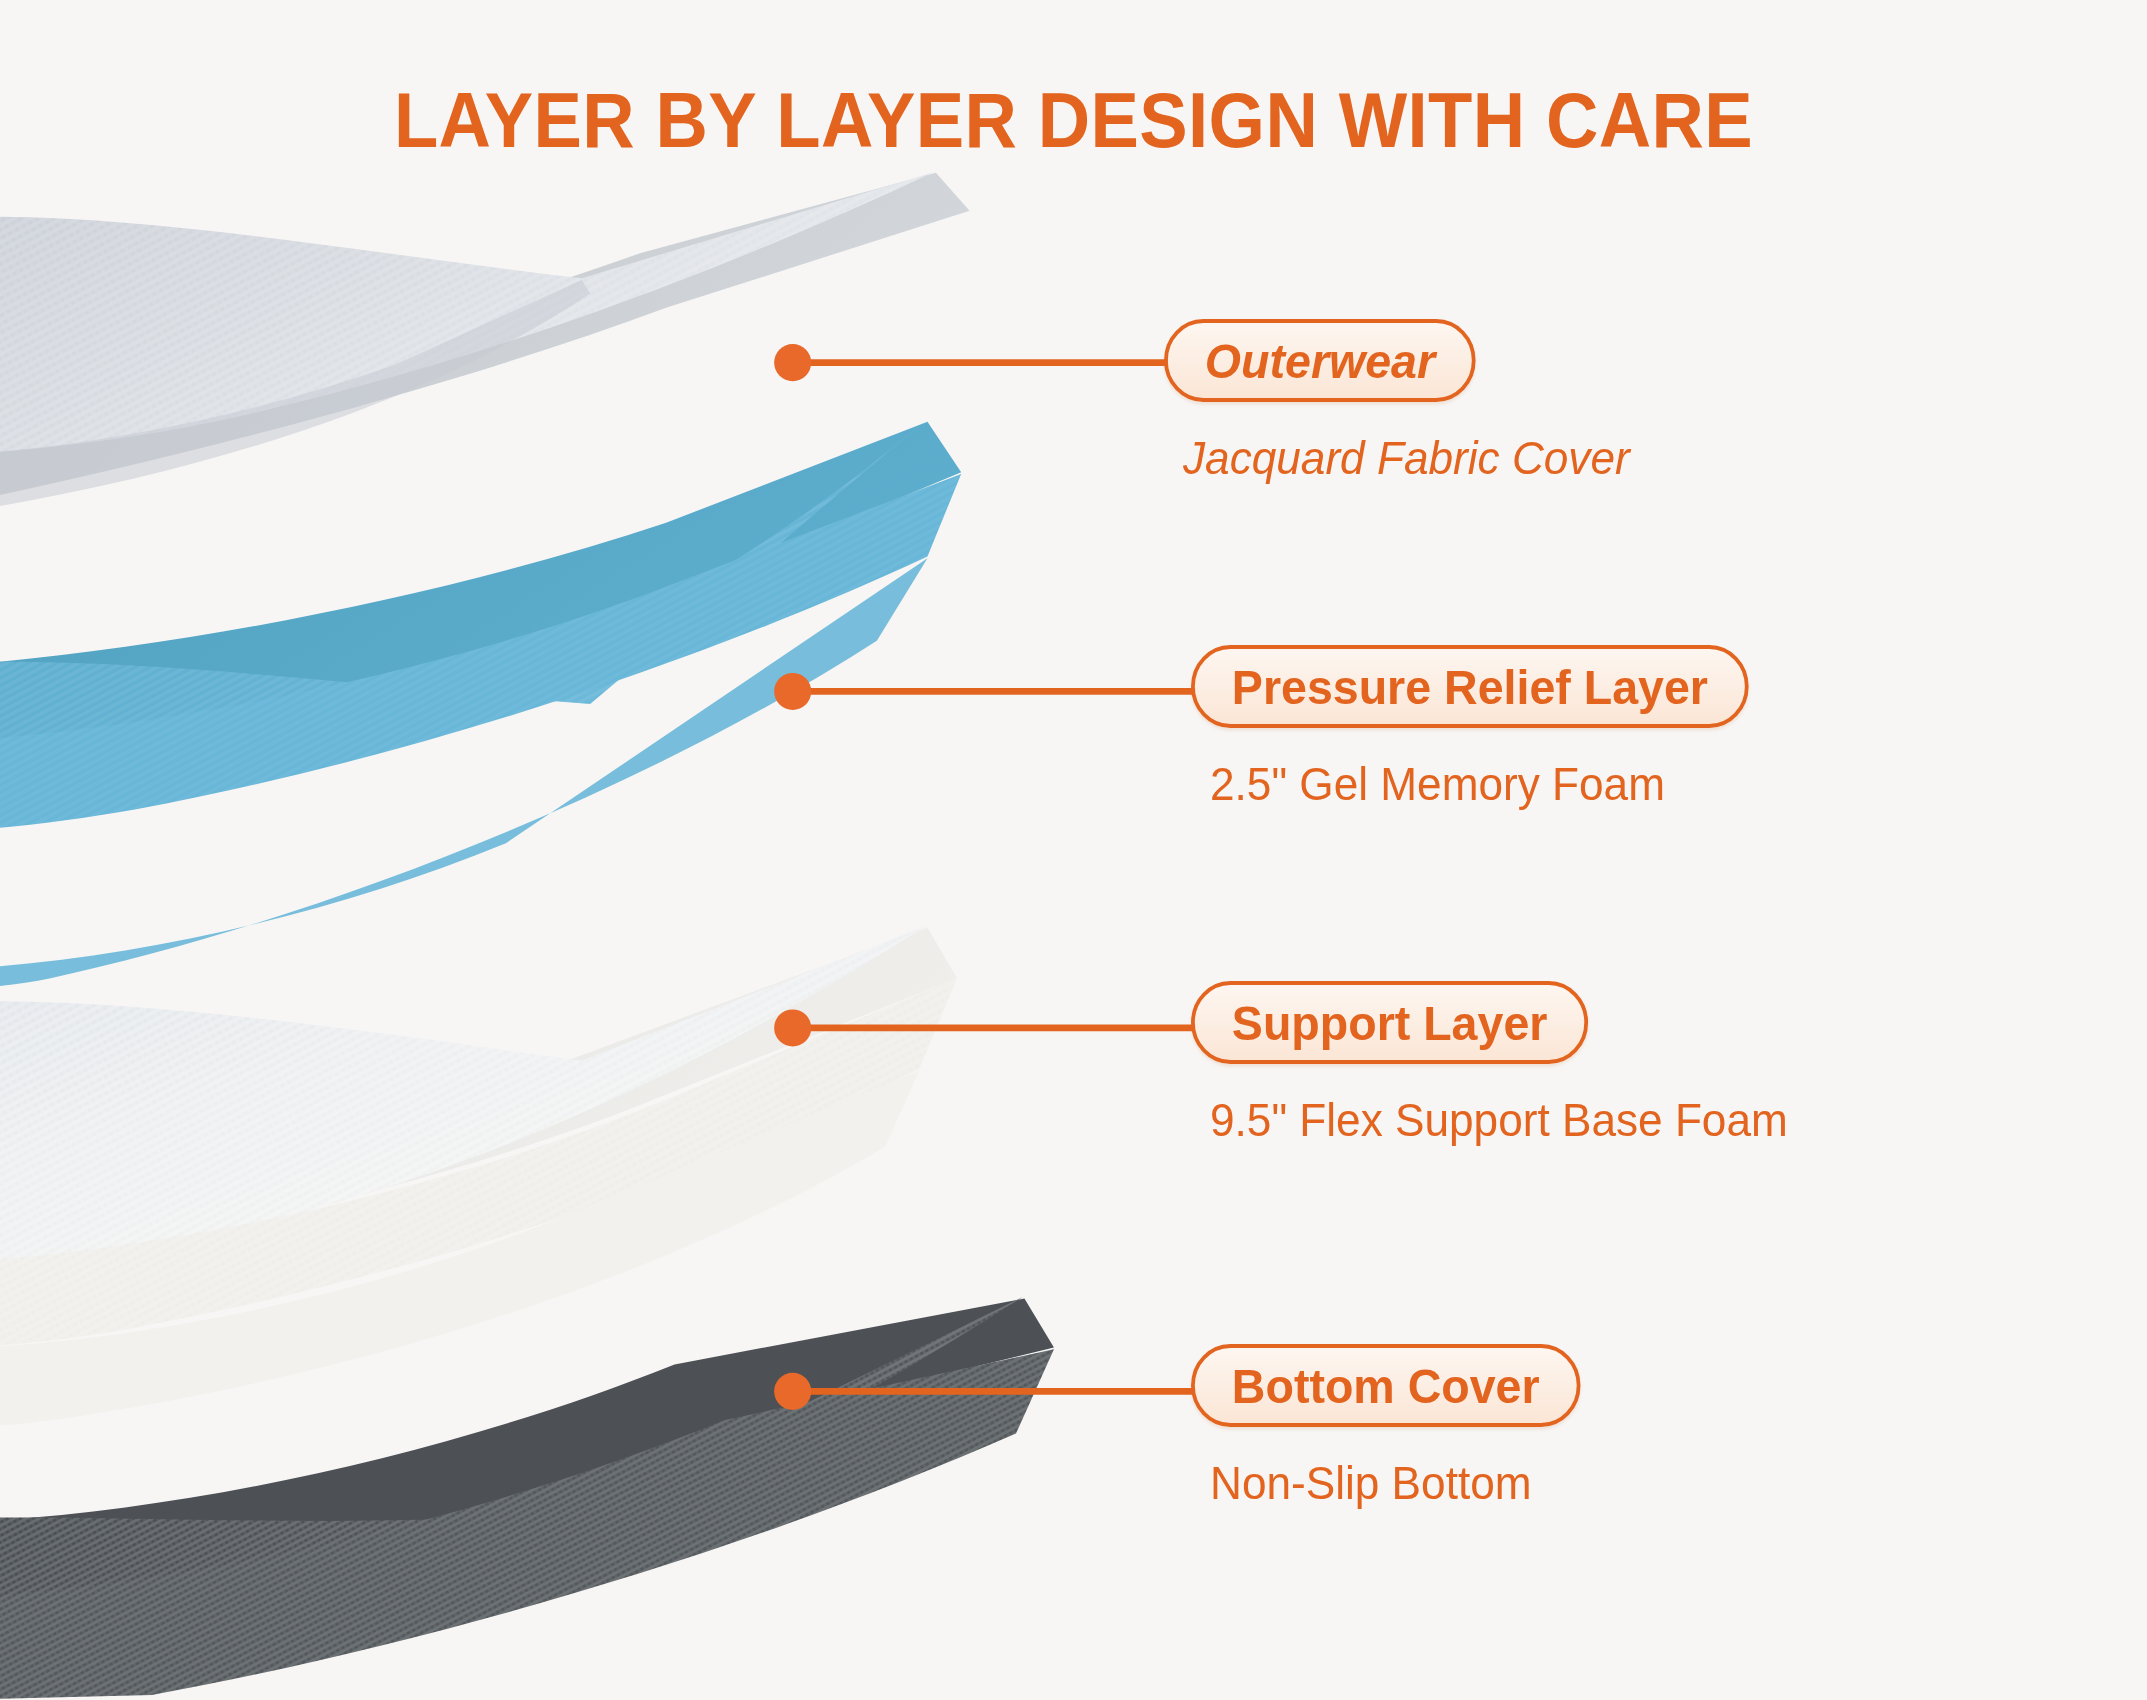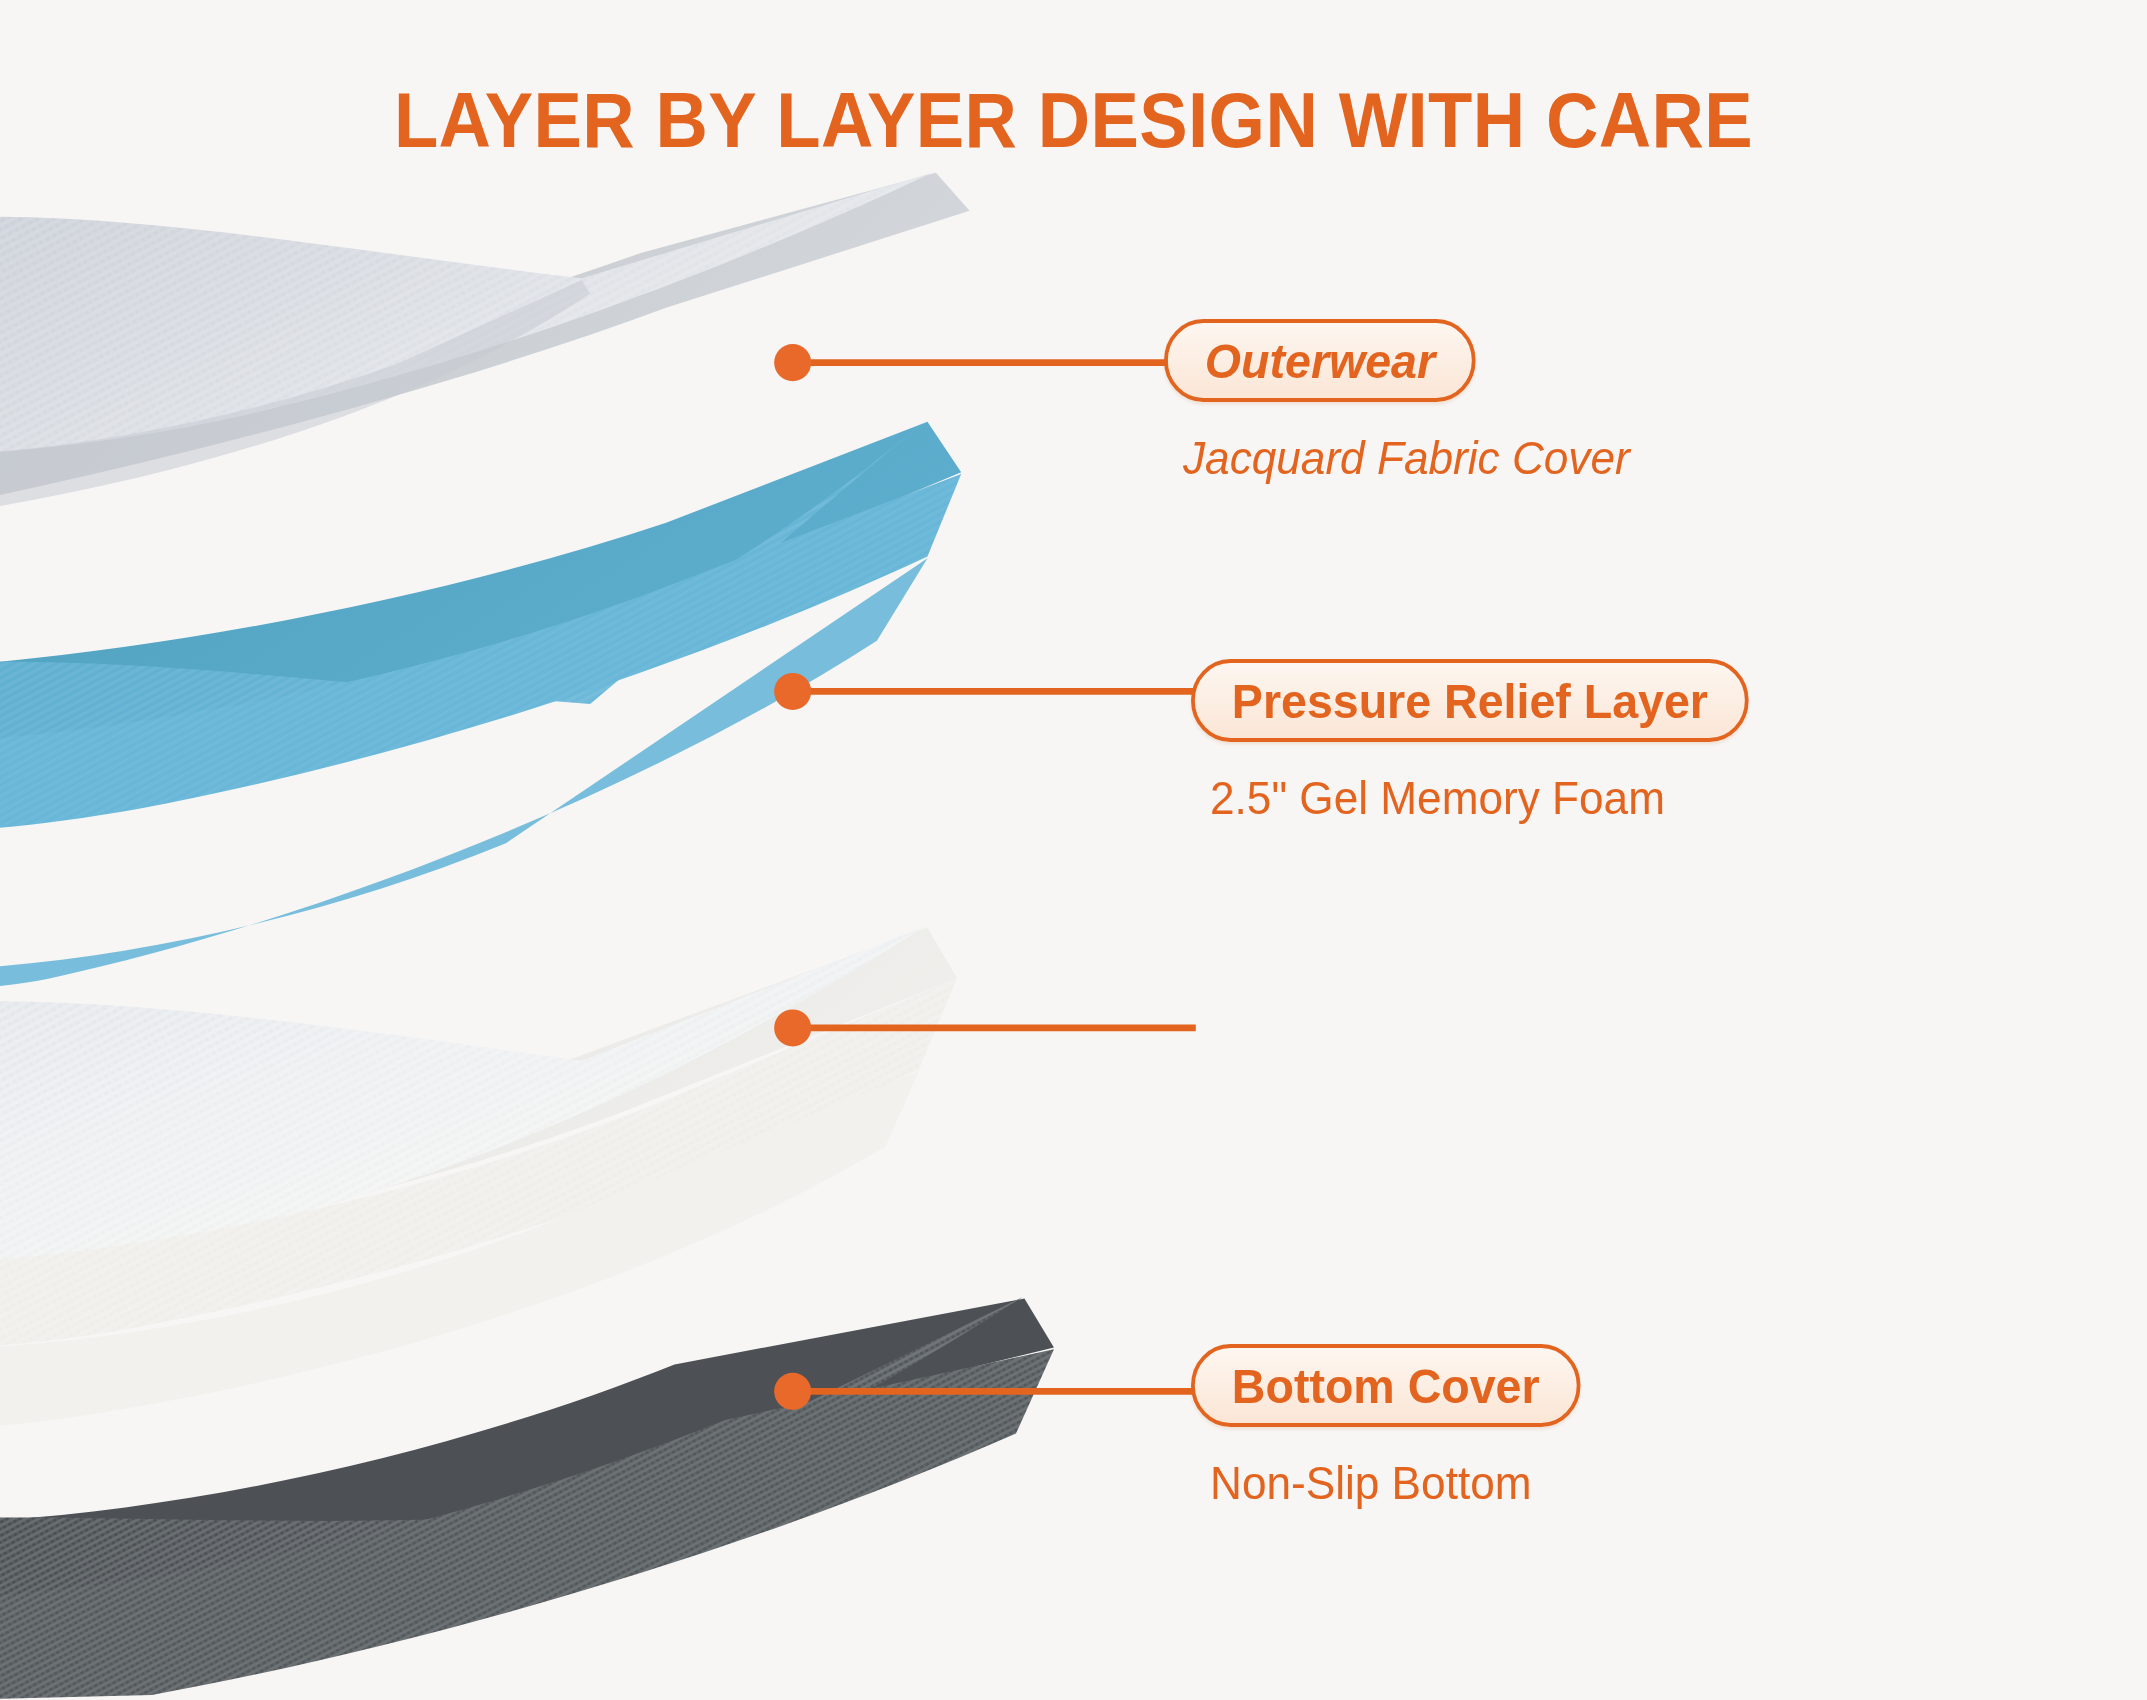--- a/index.html
+++ b/index.html
@@ -221,25 +221,29 @@
       <circle cx="940" cy="1219" r="22"></circle>
       <circle cx="940" cy="1650" r="22"></circle>
     </g>
   </svg>
 
   <div class="callout" style="top:319px;font-style:italic;">
     <div class="badge">Outerwear</div>
     <div class="sub">Jacquard Fabric Cover</div>
   </div>
 
-  <div class="callout" style="top:645px; left:1191px;margin-top:14px;">
+  <div class="callout" style="top:645px; left:1191px;">
     <div class="badge">Pressure Relief Layer</div>
     <div class="sub">2.5" Gel Memory Foam</div>
   </div>
 
+  <div class="callout" style="top:981px; left:1191px;">
+    <div class="badge">Support Layer</div>
+    <div class="sub">9.5" Flex Support Base Foam</div>
+  </div>
 
   <div class="callout" style="top:1344px; left:1191px;">
     <div class="badge">Bottom Cover</div>
     <div class="sub">Non-Slip Bottom</div>
   </div>
 
 </div>
 
 
 </body></html>

